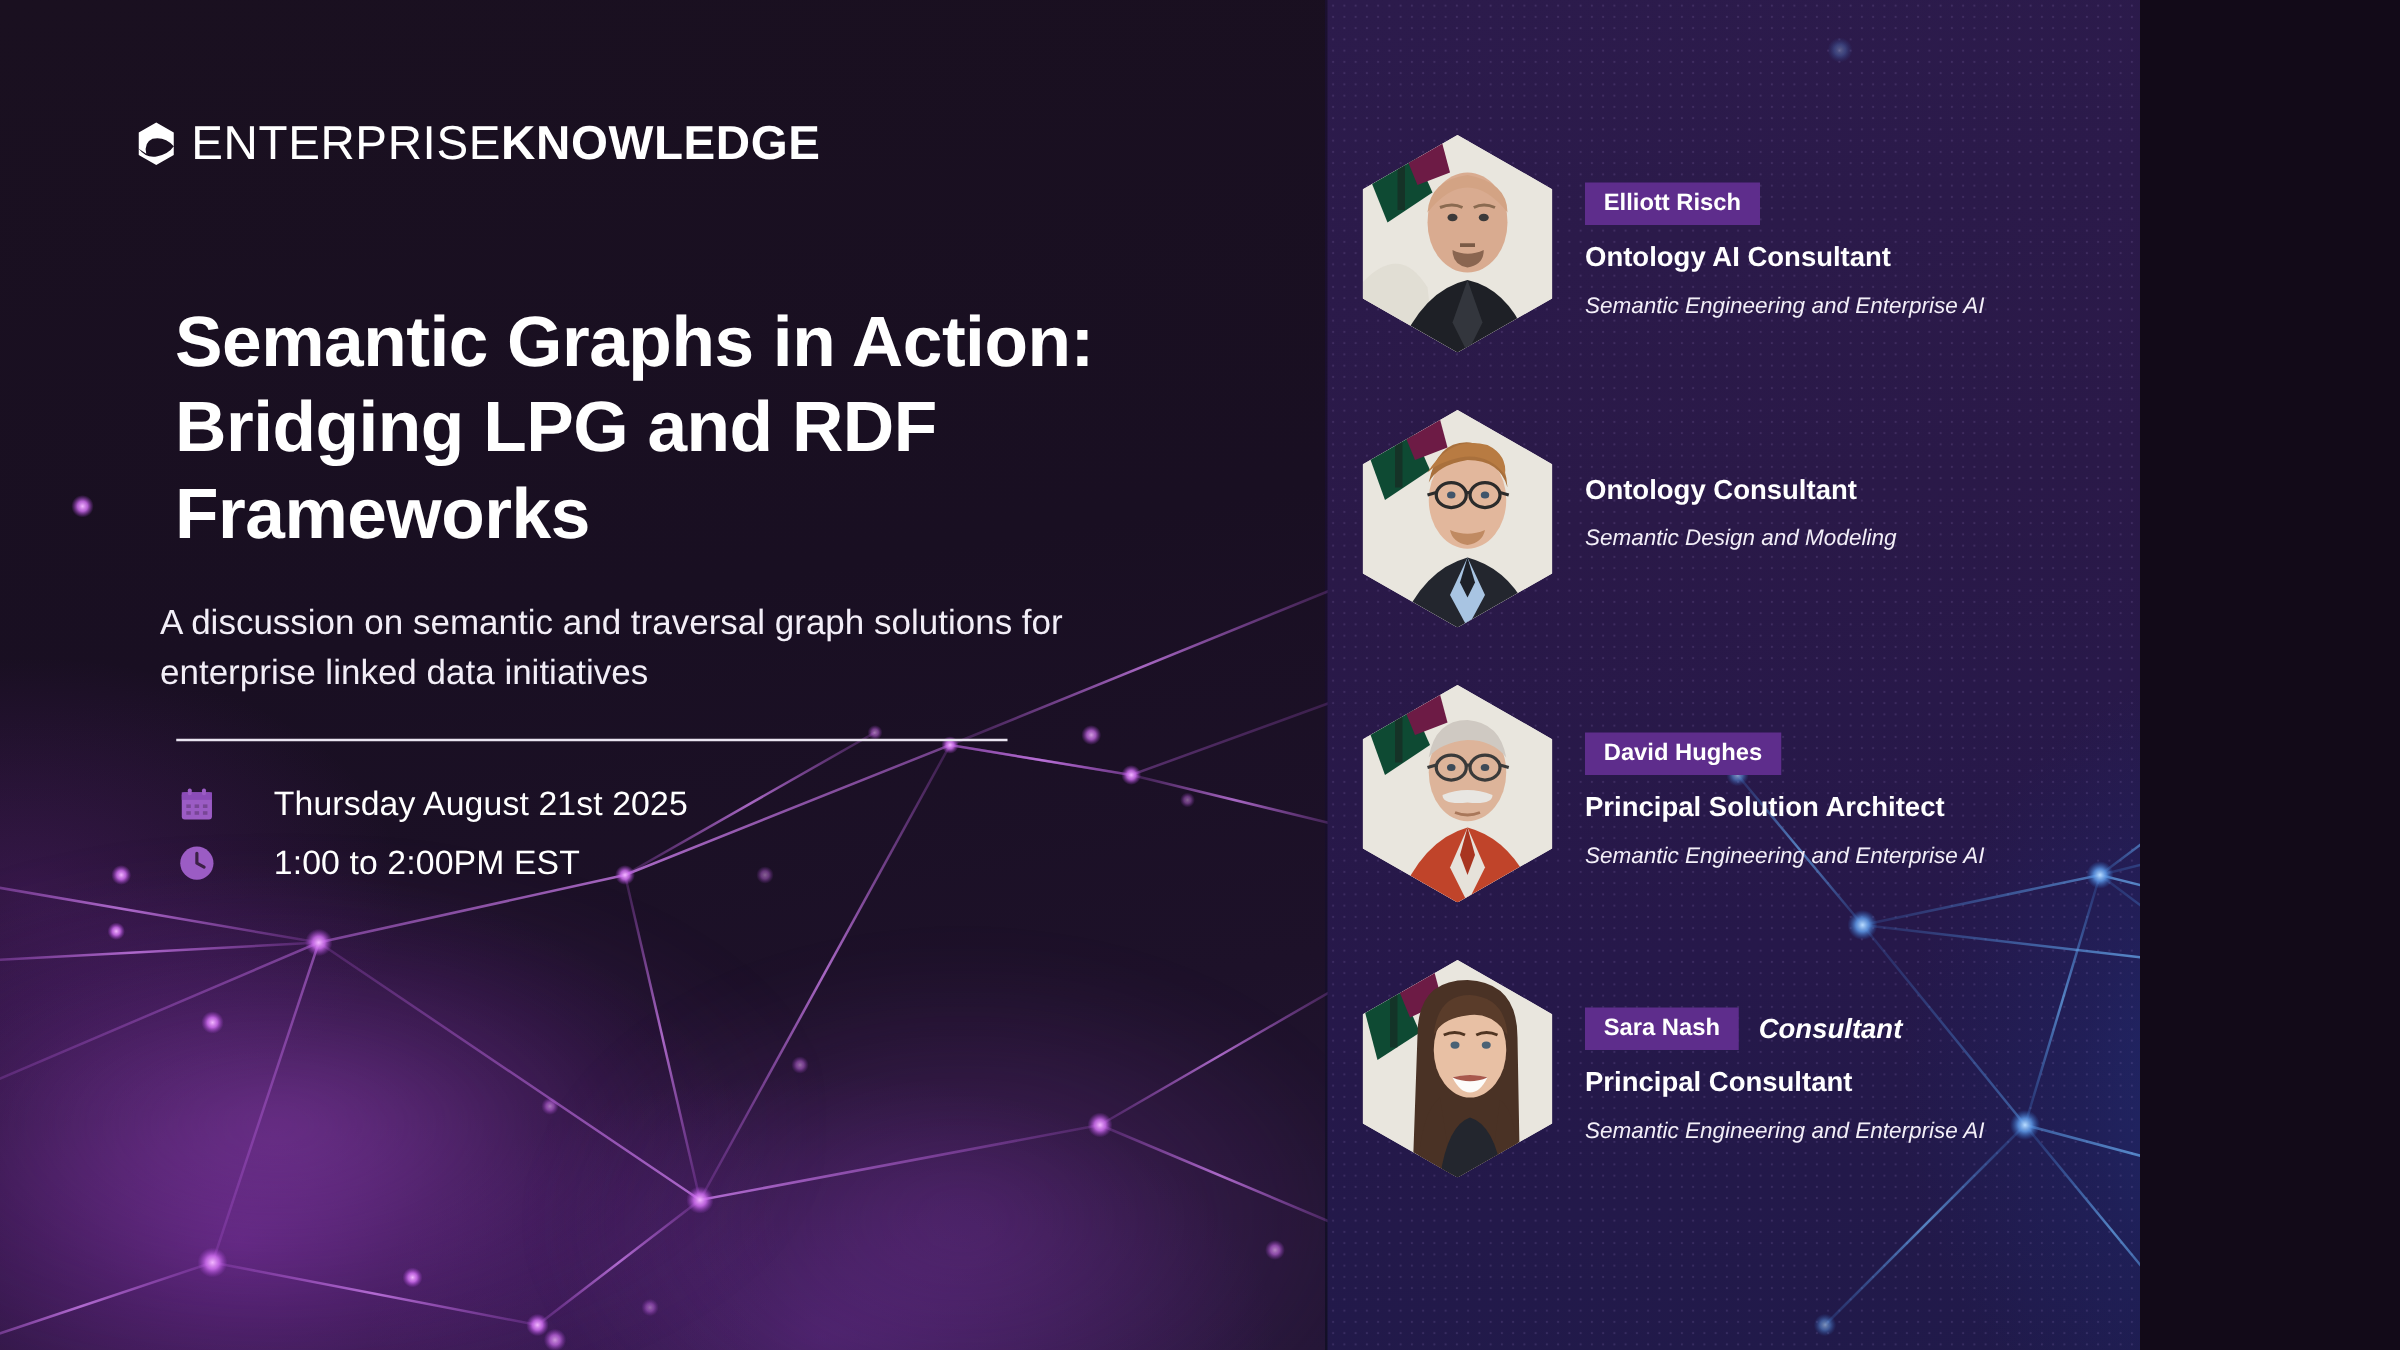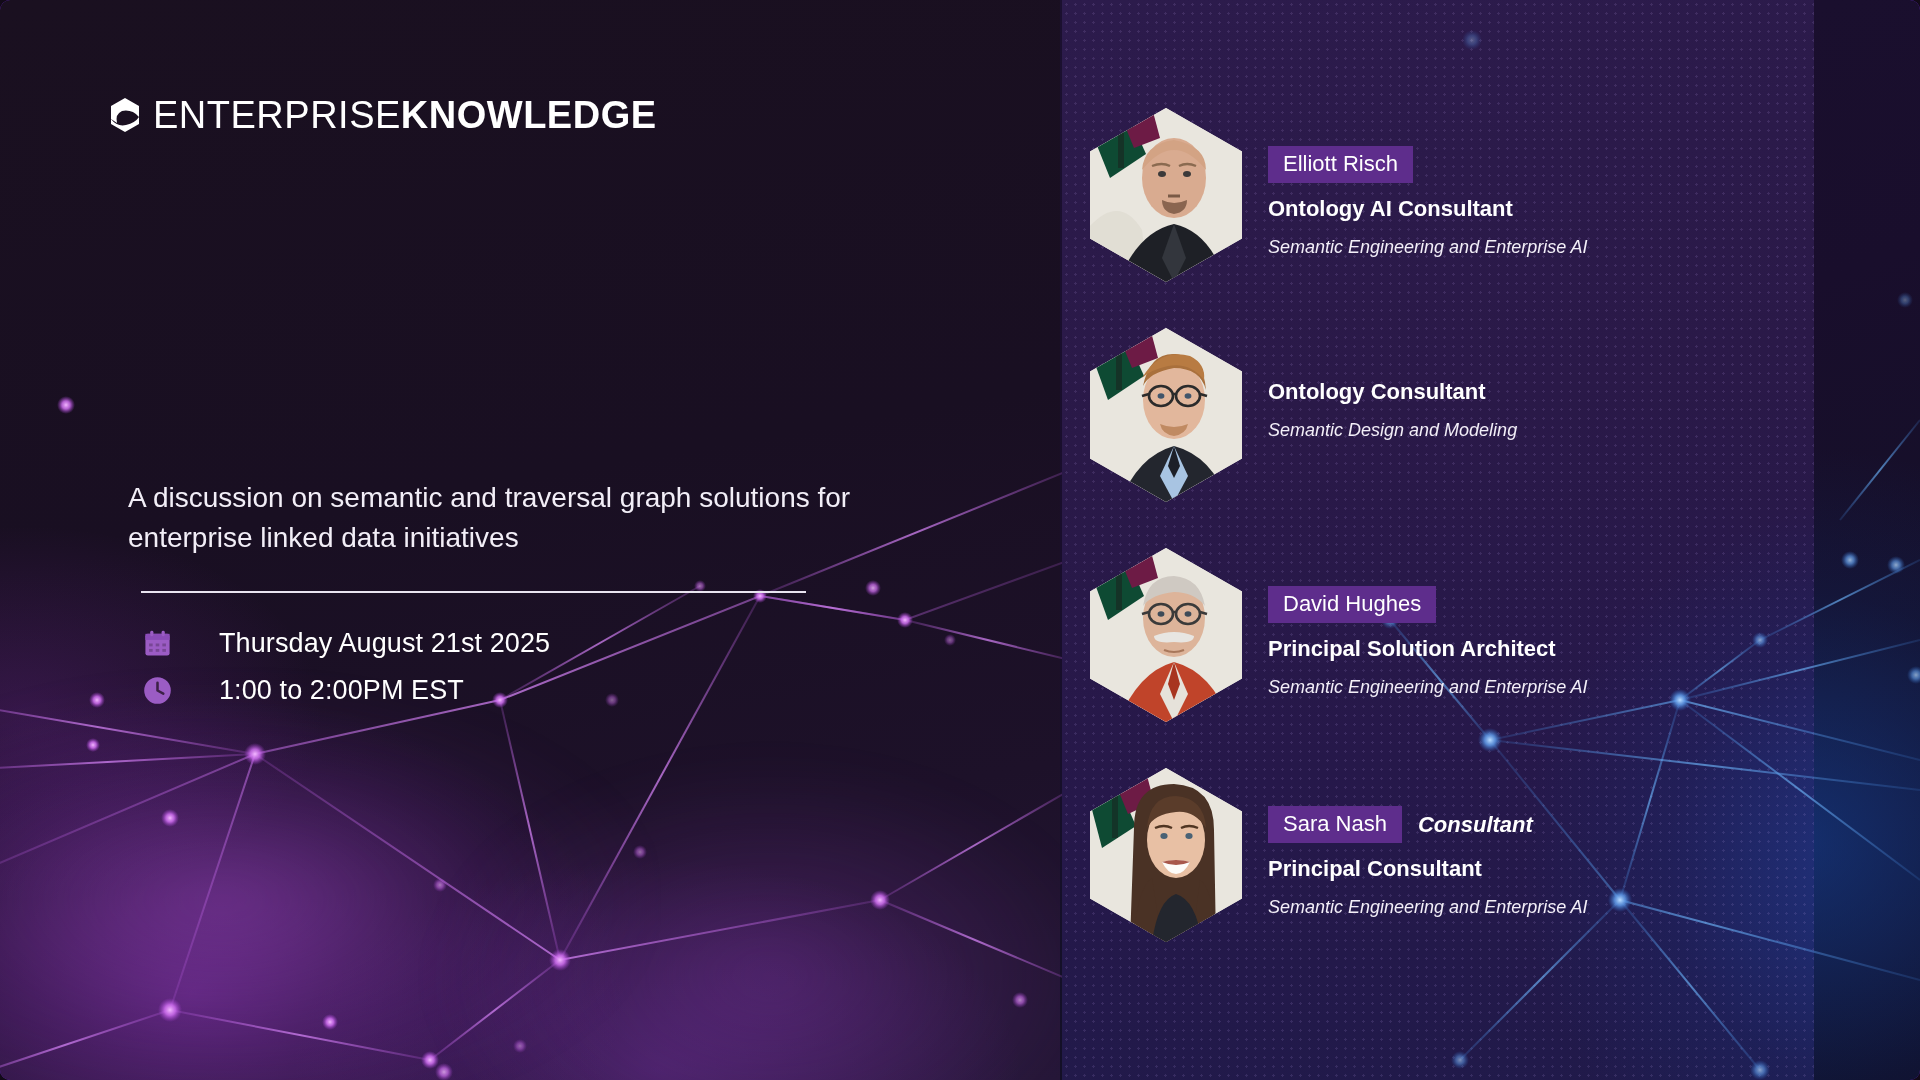--- a/index.html
+++ b/index.html
@@ -6,24 +6,23 @@
   * { margin:0; padding:0; box-sizing:border-box; }
   html, body {
     width:1920px; height:1080px;
     overflow:hidden;
     background:#120a18;
     font-family:"Liberation Sans", sans-serif;
   }
 
   .slide {
     position:relative;
-    width:1920px; height:1080px;
+    width:1712px; height:1080px;
     background:#6d28d9;
     overflow:hidden;
-    border-radius:10px;
   }
 
   
   .left-bg {
     position:absolute; left:0; top:0;
     width:1060px; height:1080px;
     background:
       radial-gradient(ellipse 600px 420px at 18% 92%, rgba(168,60,220,0.40) 0%, rgba(120,40,170,0.16) 45%, rgba(0,0,0,0) 72%),
       radial-gradient(ellipse 520px 300px at 62% 99%, rgba(140,55,200,0.30) 0%, rgba(0,0,0,0) 70%),
       radial-gradient(ellipse 420px 260px at 2% 66%, rgba(150,50,200,0.22) 0%, rgba(0,0,0,0) 72%),
@@ -137,21 +136,21 @@
     background:#e9e6de;
   }
   .ph-svg { display:block; width:152px; height:174px; }
 
   .sp-info { padding-top:38px; flex:1 1 auto; }
   .sp-namerow { display:flex; align-items:center; gap:16px; }
   .sp-badge {
     display:inline-block;
     background:#5e2d8c;
     color:#ffffff;
-    font-size:22px; font-weight:400;
+    font-size:19px; font-weight:700;
     padding:7px 15px 8px 15px;
     line-height:1; white-space:nowrap;
   }
   .sp-mod {
     font-size:22px; font-weight:700; font-style:italic;
     color:#ffffff; white-space:nowrap;
   }
   .sp-role {
     margin-top:13px;
     font-size:22px; font-weight:700; color:#ffffff;
@@ -281,20 +280,21 @@
   <div class="logo">
     <svg class="logo-mark" viewBox="0 0 34 36">
       <path d="M17 1 L31 9 L31 20 Q24 12 14 14 Q7 17 9 26 L3 22 L3 9 Z" fill="#ffffff"></path>
       <path d="M31 20 L31 27 L17 35 L3 27 L3 22 Q9 30 18 28 Q27 26 31 20 Z" fill="#ffffff"></path>
     </svg>
     <div class="logo-text">
       <span class="lw">ENTERPRISE</span><span class="lb">KNOWLEDGE</span>
     </div>
   </div>
 
+  <h1 class="title">Semantic Graphs in Action: Bridging LPG and RDF Frameworks</h1>
   <p class="subtitle">A discussion on semantic and traversal graph solutions for enterprise linked data initiatives</p>
   <div class="rule"></div>
 
   <div class="meta">
     <div class="meta-row">
       <svg class="meta-icon" viewBox="0 0 24 24">
         <rect x="2" y="4" width="20" height="18" rx="2" fill="#9b5cc4"></rect>
         <rect x="2" y="4" width="20" height="5" fill="#8b4cb8"></rect>
         <rect x="6" y="1.5" width="2.6" height="4.5" rx="1.2" fill="#9b5cc4"></rect>
         <rect x="15.4" y="1.5" width="2.6" height="4.5" rx="1.2" fill="#9b5cc4"></rect>

